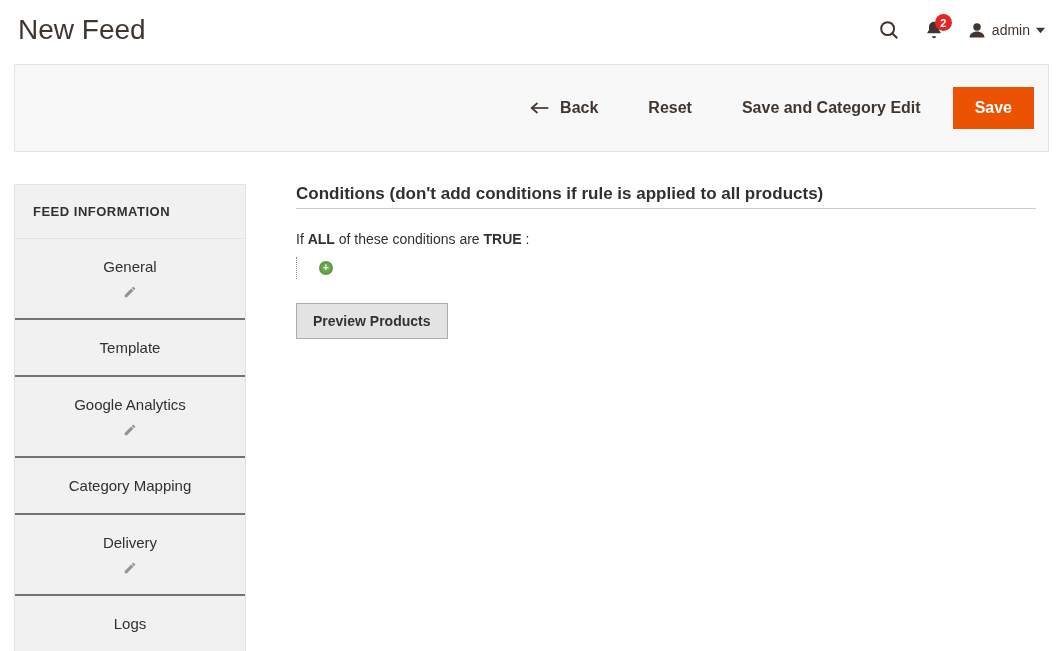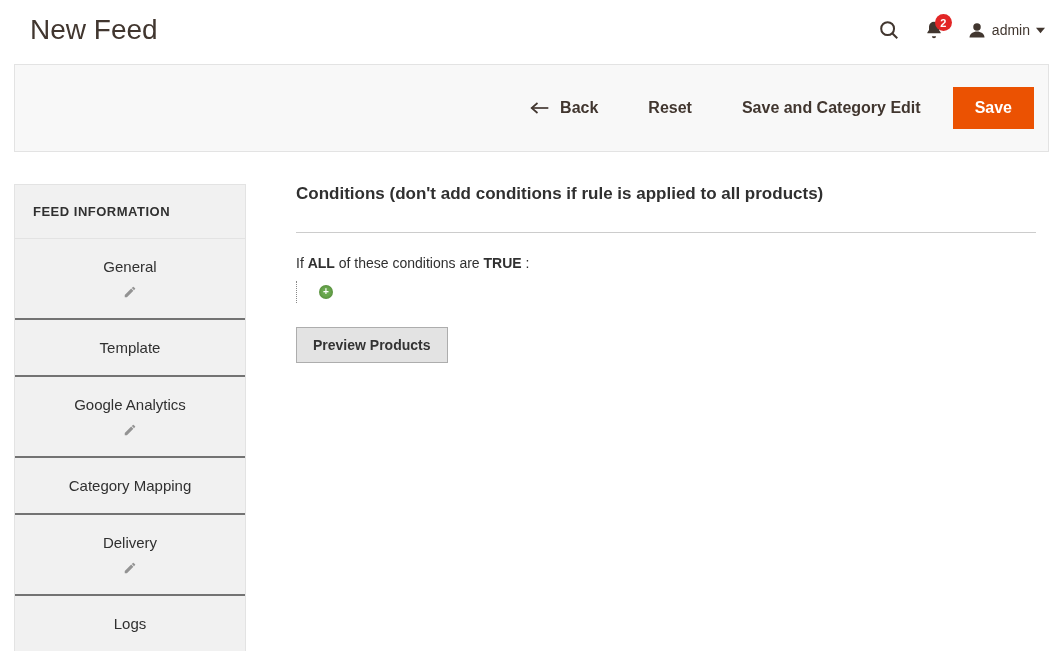--- a/index.html
+++ b/index.html
@@ -10,21 +10,21 @@
     body {
       font-family: 'Helvetica Neue', Helvetica, Arial, sans-serif;
       background: #fff;
       color: #303030;
       font-size: 14px;
     }
     .page-header {
       display: flex;
       align-items: center;
       justify-content: space-between;
-      padding: 14px 18px 18px 30px;
+      padding: 14px 18px 18px 18px;
     }
     .page-title {
       font-size: 28px;
       font-weight: 400;
       color: #41362f;
     }
     .header-actions {
       display: flex;
       align-items: center;
       gap: 24px;
@@ -134,21 +134,21 @@
       height: 14px;
       opacity: 0.6;
     }
     .main {
       flex: 1;
       max-width: 740px;
     }
     .section-title {
       font-size: 17px;
       color: #303030;
-      padding-bottom: 28px;
+      padding-bottom: 4px;
       border-bottom: 1px solid #ccc;
       margin-bottom: 22px;
       font-weight: 600;
     }
     .condition-text {
       font-size: 14px;
       color: #303030;
       margin-bottom: 10px;
     }
     .condition-text .bold {

